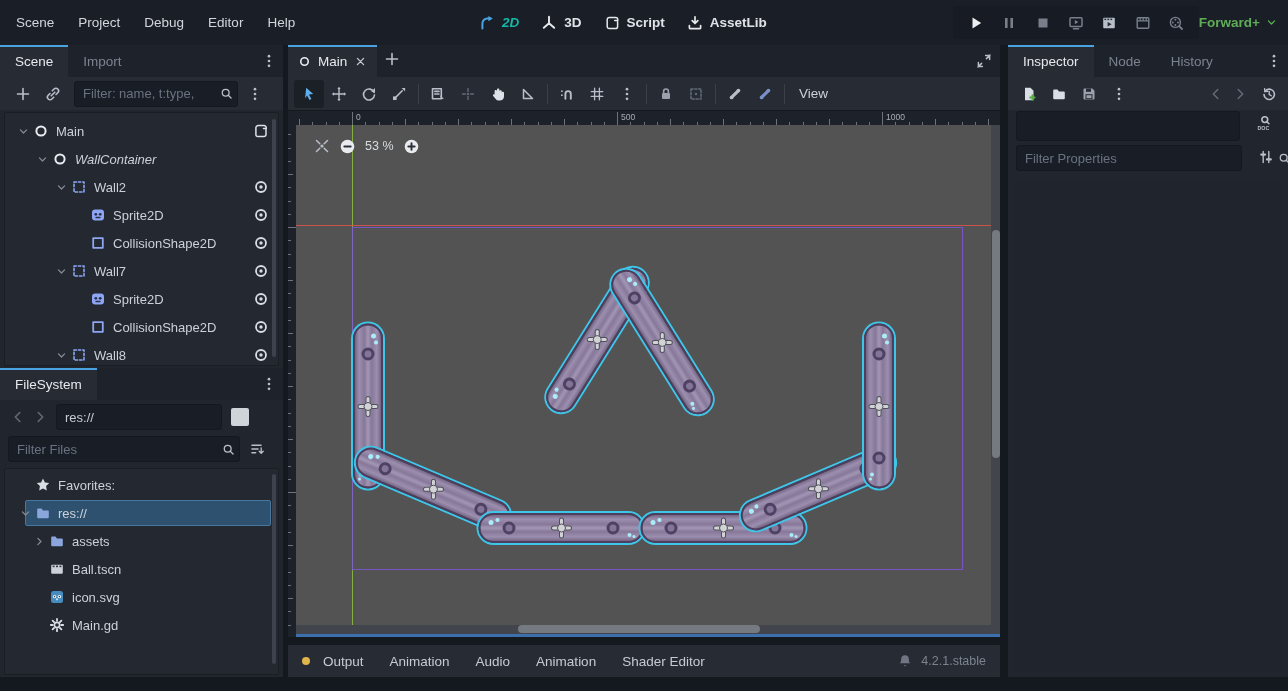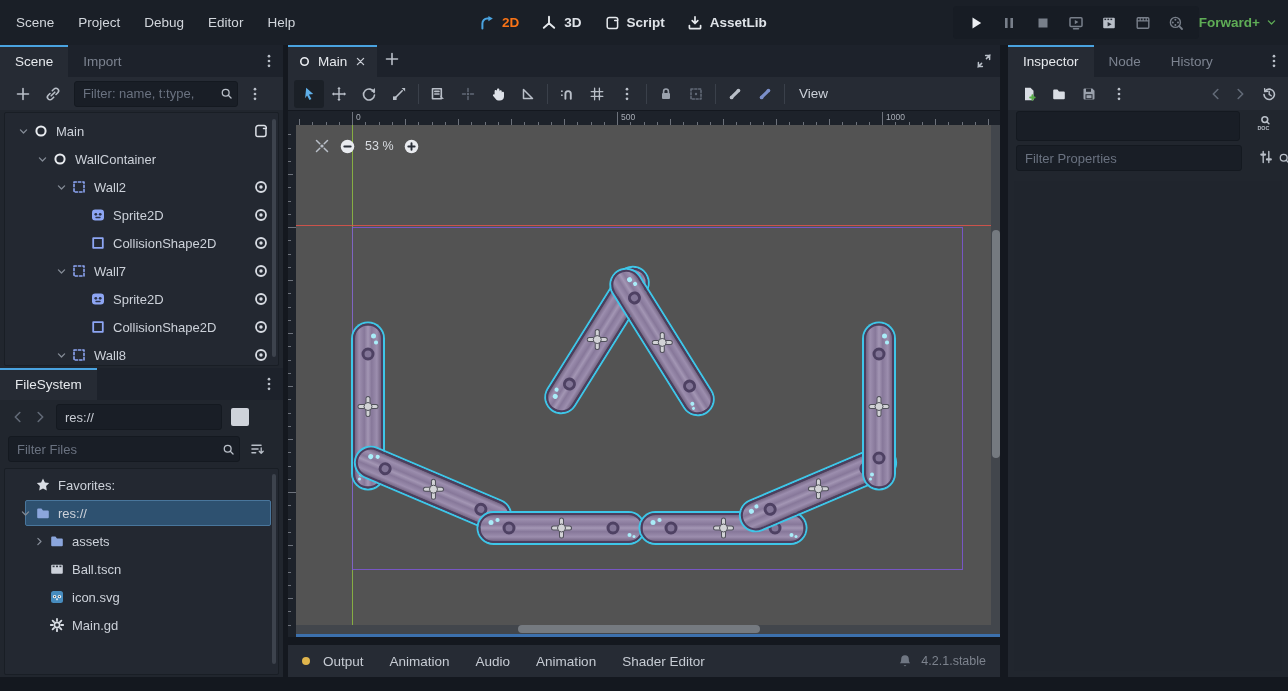--- a/index.html
+++ b/index.html
@@ -12,21 +12,21 @@
   .icon svg{width:100%;height:100%;}
   .icon.dim{color:#626a77;}
   .icon.blue{color:#5fb0ea;}
   .icon.small{width:13px;height:13px;}
   
   #topbar{left:0;top:0;width:1288px;height:45px;background:#1a1f27;}
   #menus{left:4px;top:0;height:45px;}
   .menu-item{padding:0 12px;color:#d2d6dc;font-size:13.5px;height:45px;display:flex;align-items:center;cursor:default;}
   #workspaces{left:479px;top:0;height:45px;gap:22px;}
   .ws{gap:7px;font-weight:bold;font-size:13.5px;color:#dfe3e8;}
-  .ws.active{color:#f97316;}
+  .ws.active{color:#14b8a6;font-style:italic;}
   #playback{left:953px;top:6px;width:234px;height:33px;background:#171c24;border-radius:4px;
             display:flex;align-items:center;justify-content:space-around;padding:0 6px;}
   #renderer{right:10px;top:0;height:45px;gap:5px;color:#5fad56;font-weight:bold;font-size:13.5px;}
   
   .dock{background:#21262e;}
   #left-dock{left:0;top:45px;width:283px;height:632px;}
   #inspector-dock{left:1008px;top:45px;width:280px;height:632px;}
   #center-col{left:285px;top:45px;width:718px;height:632px;background:#14181f;}
   #bottom-strip{left:0;top:677px;width:1288px;height:14px;background:#14181f;}
   .tabstrip{left:0;top:0;right:0;height:32px;background:#1d222b;display:flex;}
@@ -280,21 +280,21 @@
                 <circle cx="8" cy="8" r="4.6" stroke="#e8ebef" stroke-width="2"></circle>
               </svg>
             </span>
             <span class="lbl">Main</span>
             <span class="icon trail">
               <svg viewBox="0 0 16 16" fill="none" stroke="currentColor" stroke-width="1.6" stroke-linecap="round" stroke-linejoin="round">
                 <path d="M5.2 2.5H11a2.3 2.3 0 0 1 2.3 2.3V5.6H10.5M5.2 2.5A2.3 2.3 0 0 0 2.9 4.8v6.9A1.8 1.8 0 0 0 4.7 13.5h6a2.3 2.3 0 0 0 2.3-2.3V5.6" stroke="#dde1e8" stroke-width="1.5"></path>
               </svg>
             </span>
           </div>
-          <div class="trow" style="top: 32px; padding-left: 31px;">
+          <div class="trow" style="top: 32px; padding-left: 31px; font-style: italic;">
             <span class="icon small arrow">
               <svg viewBox="0 0 16 16" fill="none" stroke="currentColor" stroke-width="1.6" stroke-linecap="round" stroke-linejoin="round">
                 <path d="M4.2 6 8 9.8 11.8 6"></path>
               </svg>
             </span>
             <span class="icon">
               <svg viewBox="0 0 16 16" fill="none" stroke="currentColor" stroke-width="1.6" stroke-linecap="round" stroke-linejoin="round">
                 <circle cx="8" cy="8" r="4.6" stroke="#e8ebef" stroke-width="2"></circle>
               </svg>
             </span>

